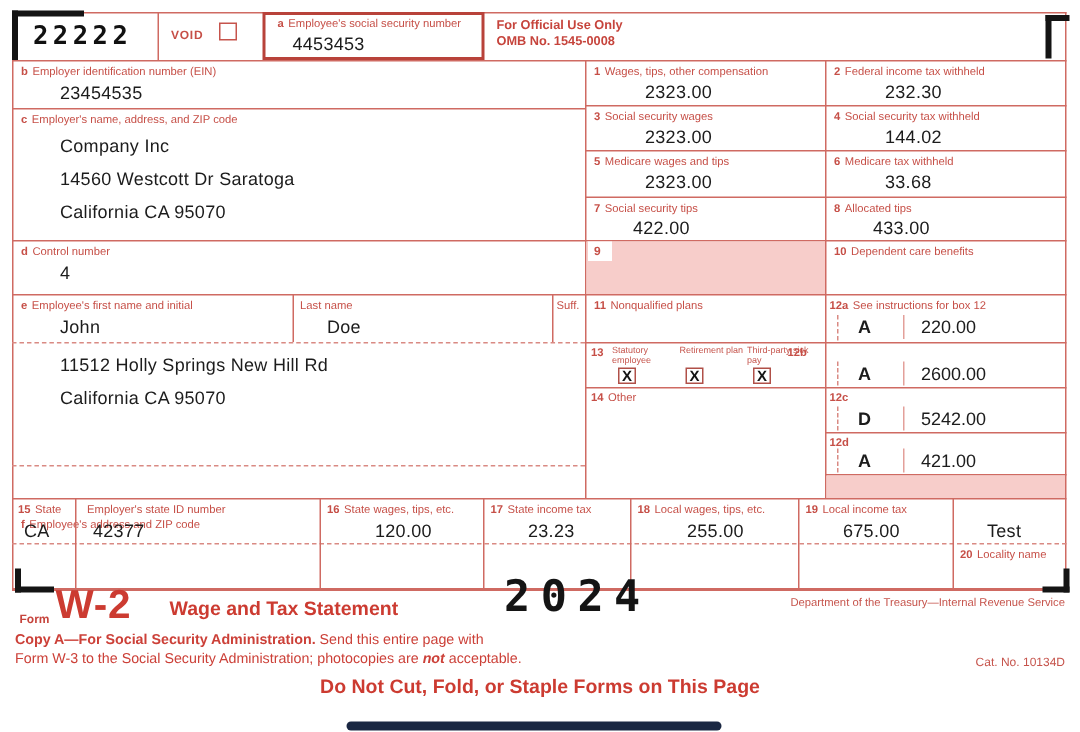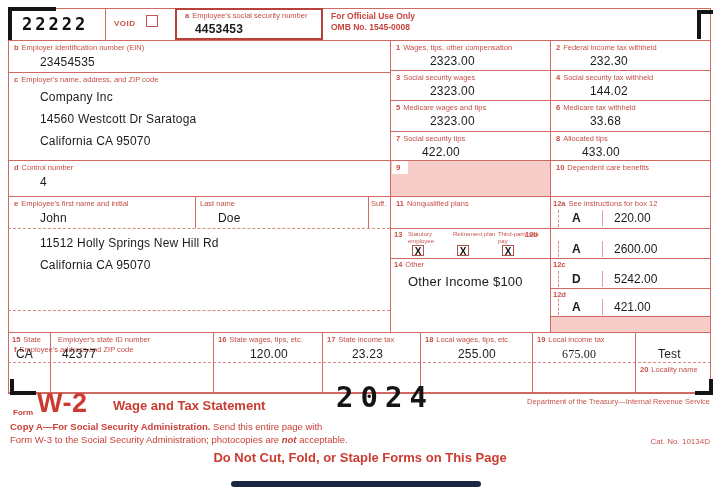--- a/index.html
+++ b/index.html
@@ -21,21 +21,21 @@
   .b-tr { left:697px; top:10px; width:16px; height:29px; border-left:4px solid #141414; border-top:4px solid #141414; }
   .b-bl { left:10px; top:379px; width:26px; height:16px; border-left:4px solid #141414; border-bottom:4px solid #141414; }
   .b-br { left:695px; top:379px; width:18px; height:16px; border-right:4px solid #141414; border-bottom:4px solid #141414; }
 
   .code22222 { position:absolute; left:22px; top:14px; font-family:"DejaVu Sans Mono", monospace; font-weight:bold; font-size:17px; letter-spacing:3px; color:#111; }
   .voidlbl { position:absolute; left:114px; top:19px; font-size:8px; font-weight:bold; color:#c64f47; letter-spacing:0.5px; }
   .voidbox { position:absolute; left:146px; top:15px; width:12px; height:12px; border:1px solid #c6544c; background:#fff; }
 
   .boxa { position:absolute; left:175px; top:8px; width:148px; height:32px; border:2px solid #b8423a; }
   .boxa .lbl { left:8px; top:2px; }
-  .boxa .val { left:18px; top:12px; font-weight:bold; }
+  .boxa .val { left:18px; top:12px; font-weight:normal; }
 
   .official { position:absolute; left:331px; top:11px; font-size:8.5px; font-weight:bold; color:#c6443c; line-height:11px; }
 
   .pink { position:absolute; background:#f7cdca; }
   .chip9 { position:absolute; left:392px; top:161px; width:16px; height:13px; background:#fff; font-size:8px; font-weight:bold; color:#c64f47; padding:2px 0 0 4px; }
 
   .ckbox { position:absolute; width:12px; height:11px; border:1px solid #b05048; text-align:center; font-size:10px; font-weight:bold; color:#141414; line-height:11px; background:#fff; }
   .minilbl { position:absolute; font-size:6px; color:#c6564e; line-height:6.5px; width:44px; }
 
   .code12 { position:absolute; font-size:12px; font-weight:bold; color:#1c1c1c; }
@@ -163,21 +163,20 @@
   <div class="minilbl" style="left:498px;top:231px;">Third-party sick pay</div>
   <div class="ckbox" style="left:502px;top:245px;">X</div>
 
   <div class="lbl" style="left:525px;top:231px;text-align:right;"><b>12b</b></div>
   <div class="vdot" style="position:absolute;left:558px;top:241px;height:16px;"></div>
   <div class="code12" style="left:572px;top:242px;">A</div>
   <div class="div12" style="left:602px;top:241px;height:16px;"></div>
   <div class="amt12" style="left:614px;top:242px;">2600.00</div>
 
   <div class="lbl" style="left:394px;top:261px;"><b>14</b><span>Other</span></div>
-  <div class="val" style="left:408px;top:274px;font-size:13px;">Other Income $100</div>
 
   <div class="lbl" style="left:553px;top:261px;"><b>12c</b></div>
   <div class="vdot" style="position:absolute;left:558px;top:271px;height:16px;"></div>
   <div class="code12" style="left:572px;top:272px;">D</div>
   <div class="div12" style="left:602px;top:271px;height:16px;"></div>
   <div class="amt12" style="left:614px;top:272px;">5242.00</div>
 
   <div class="lbl" style="left:553px;top:291px;"><b>12d</b></div>
   <div class="vdot" style="position:absolute;left:558px;top:299px;height:16px;"></div>
   <div class="code12" style="left:572px;top:300px;">A</div>
@@ -203,21 +202,21 @@
   <div class="lbl" style="left:218px;top:336px;"><b>16</b><span>State wages, tips, etc.</span></div>
   <div class="val" style="left:250px;top:347px;">120.00</div>
 
   <div class="lbl" style="left:327px;top:336px;"><b>17</b><span>State income tax</span></div>
   <div class="val" style="left:352px;top:347px;">23.23</div>
 
   <div class="lbl" style="left:425px;top:336px;"><b>18</b><span>Local wages, tips, etc.</span></div>
   <div class="val" style="left:458px;top:347px;">255.00</div>
 
   <div class="lbl" style="left:537px;top:336px;"><b>19</b><span>Local income tax</span></div>
-  <div class="val" style="left:562px;top:347px;font-family:Liberation Serif, serif;">675.00</div>
+  <div class="val" style="left:562px;top:347px;">675.00</div>
 
   <div class="lbl" style="left:640px;top:336px;margin-top:30px;"><b>20</b><span>Locality name</span></div>
   <div class="val" style="left:658px;top:347px;">Test</div>
 
   <div class="formword">Form</div>
   <div class="w2">W-2</div>
   <div class="w2title">Wage and Tax Statement</div>
   <div class="year">2024</div>
 
   <div class="dept">Department of the Treasury—Internal Revenue Service</div>

